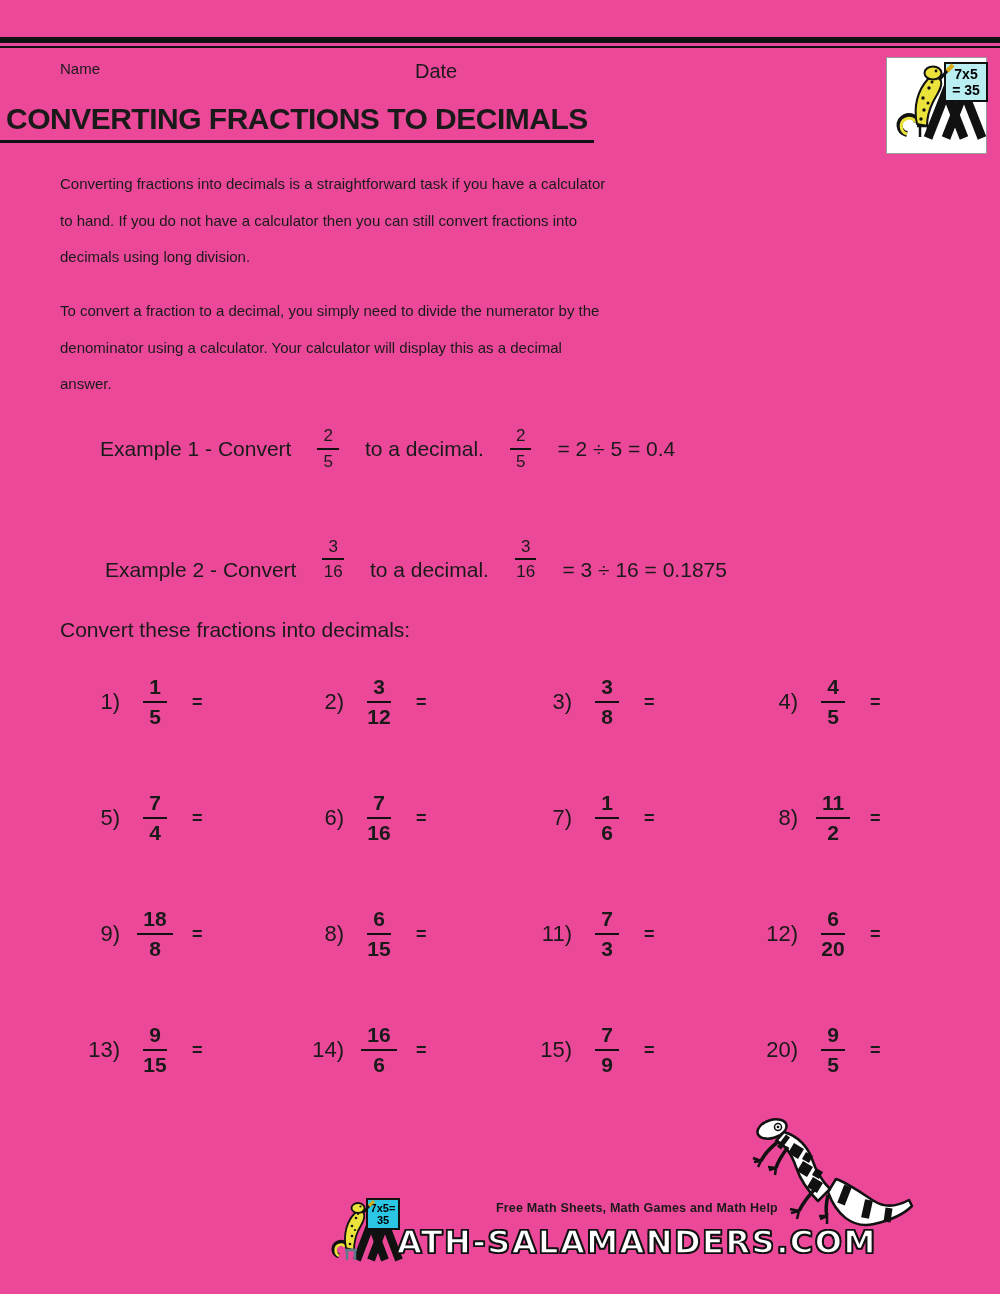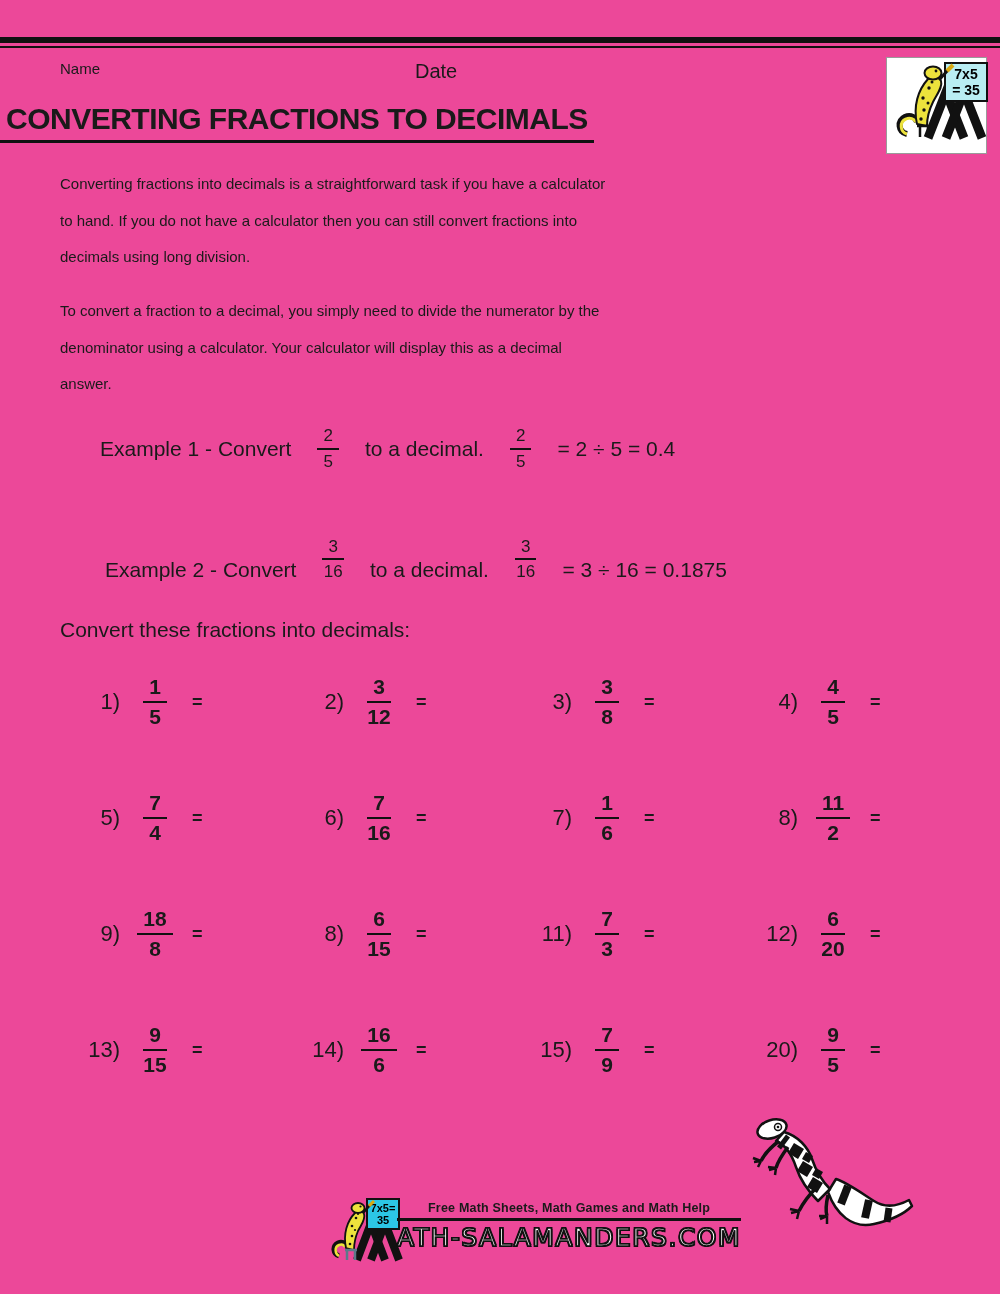--- a/index.html
+++ b/index.html
@@ -51,25 +51,25 @@
   .cell{display:flex;align-items:center;padding-left:26px;}
   .pnum{min-width:38px;text-align:right;font-size:22px;margin-right:13px;}
   .pfrac{font-weight:bold;font-size:21px;min-width:44px;}
   .pfrac .fnum{border-bottom:2.5px solid #111;}
   .eq{margin-left:15px;font-size:18px;font-weight:bold;}
 
   .lizard{position:absolute;left:748px;top:1116px;}
 
   .footer{position:absolute;left:331px;top:1196px;display:flex;align-items:flex-end;}
   .footer-icon{flex:0 0 auto;}
-  .footer-text{display:flex;flex-direction:column;margin-left:-10px;margin-bottom:12px;}
+  .footer-text{display:flex;flex-direction:column;margin-left:-10px;margin-bottom:3px;align-items:center;}
   .tagline{font-size:12.5px;font-weight:bold;letter-spacing:0.2px;text-align:center;padding:0 4px;}
   .footer-rule{height:3px;background:#111;margin-top:3px;}
   .site-text{
-    font-size:25px;font-weight:normal;letter-spacing:1.5px;margin-top:2px;
+    font-size:32px;font-weight:bold;letter-spacing:1.5px;margin-top:2px;
     color:#ffffff;-webkit-text-stroke:1.6px #111;
     text-shadow:-1px -1px 0 #111,1px -1px 0 #111,-1px 1px 0 #111,1px 1px 0 #111;
     font-family:"DejaVu Sans",sans-serif;white-space:nowrap;
   }
   svg text{font-family:"Liberation Sans",sans-serif;}
 </style>
 </head>
 <body>
 
 <div class="page">

